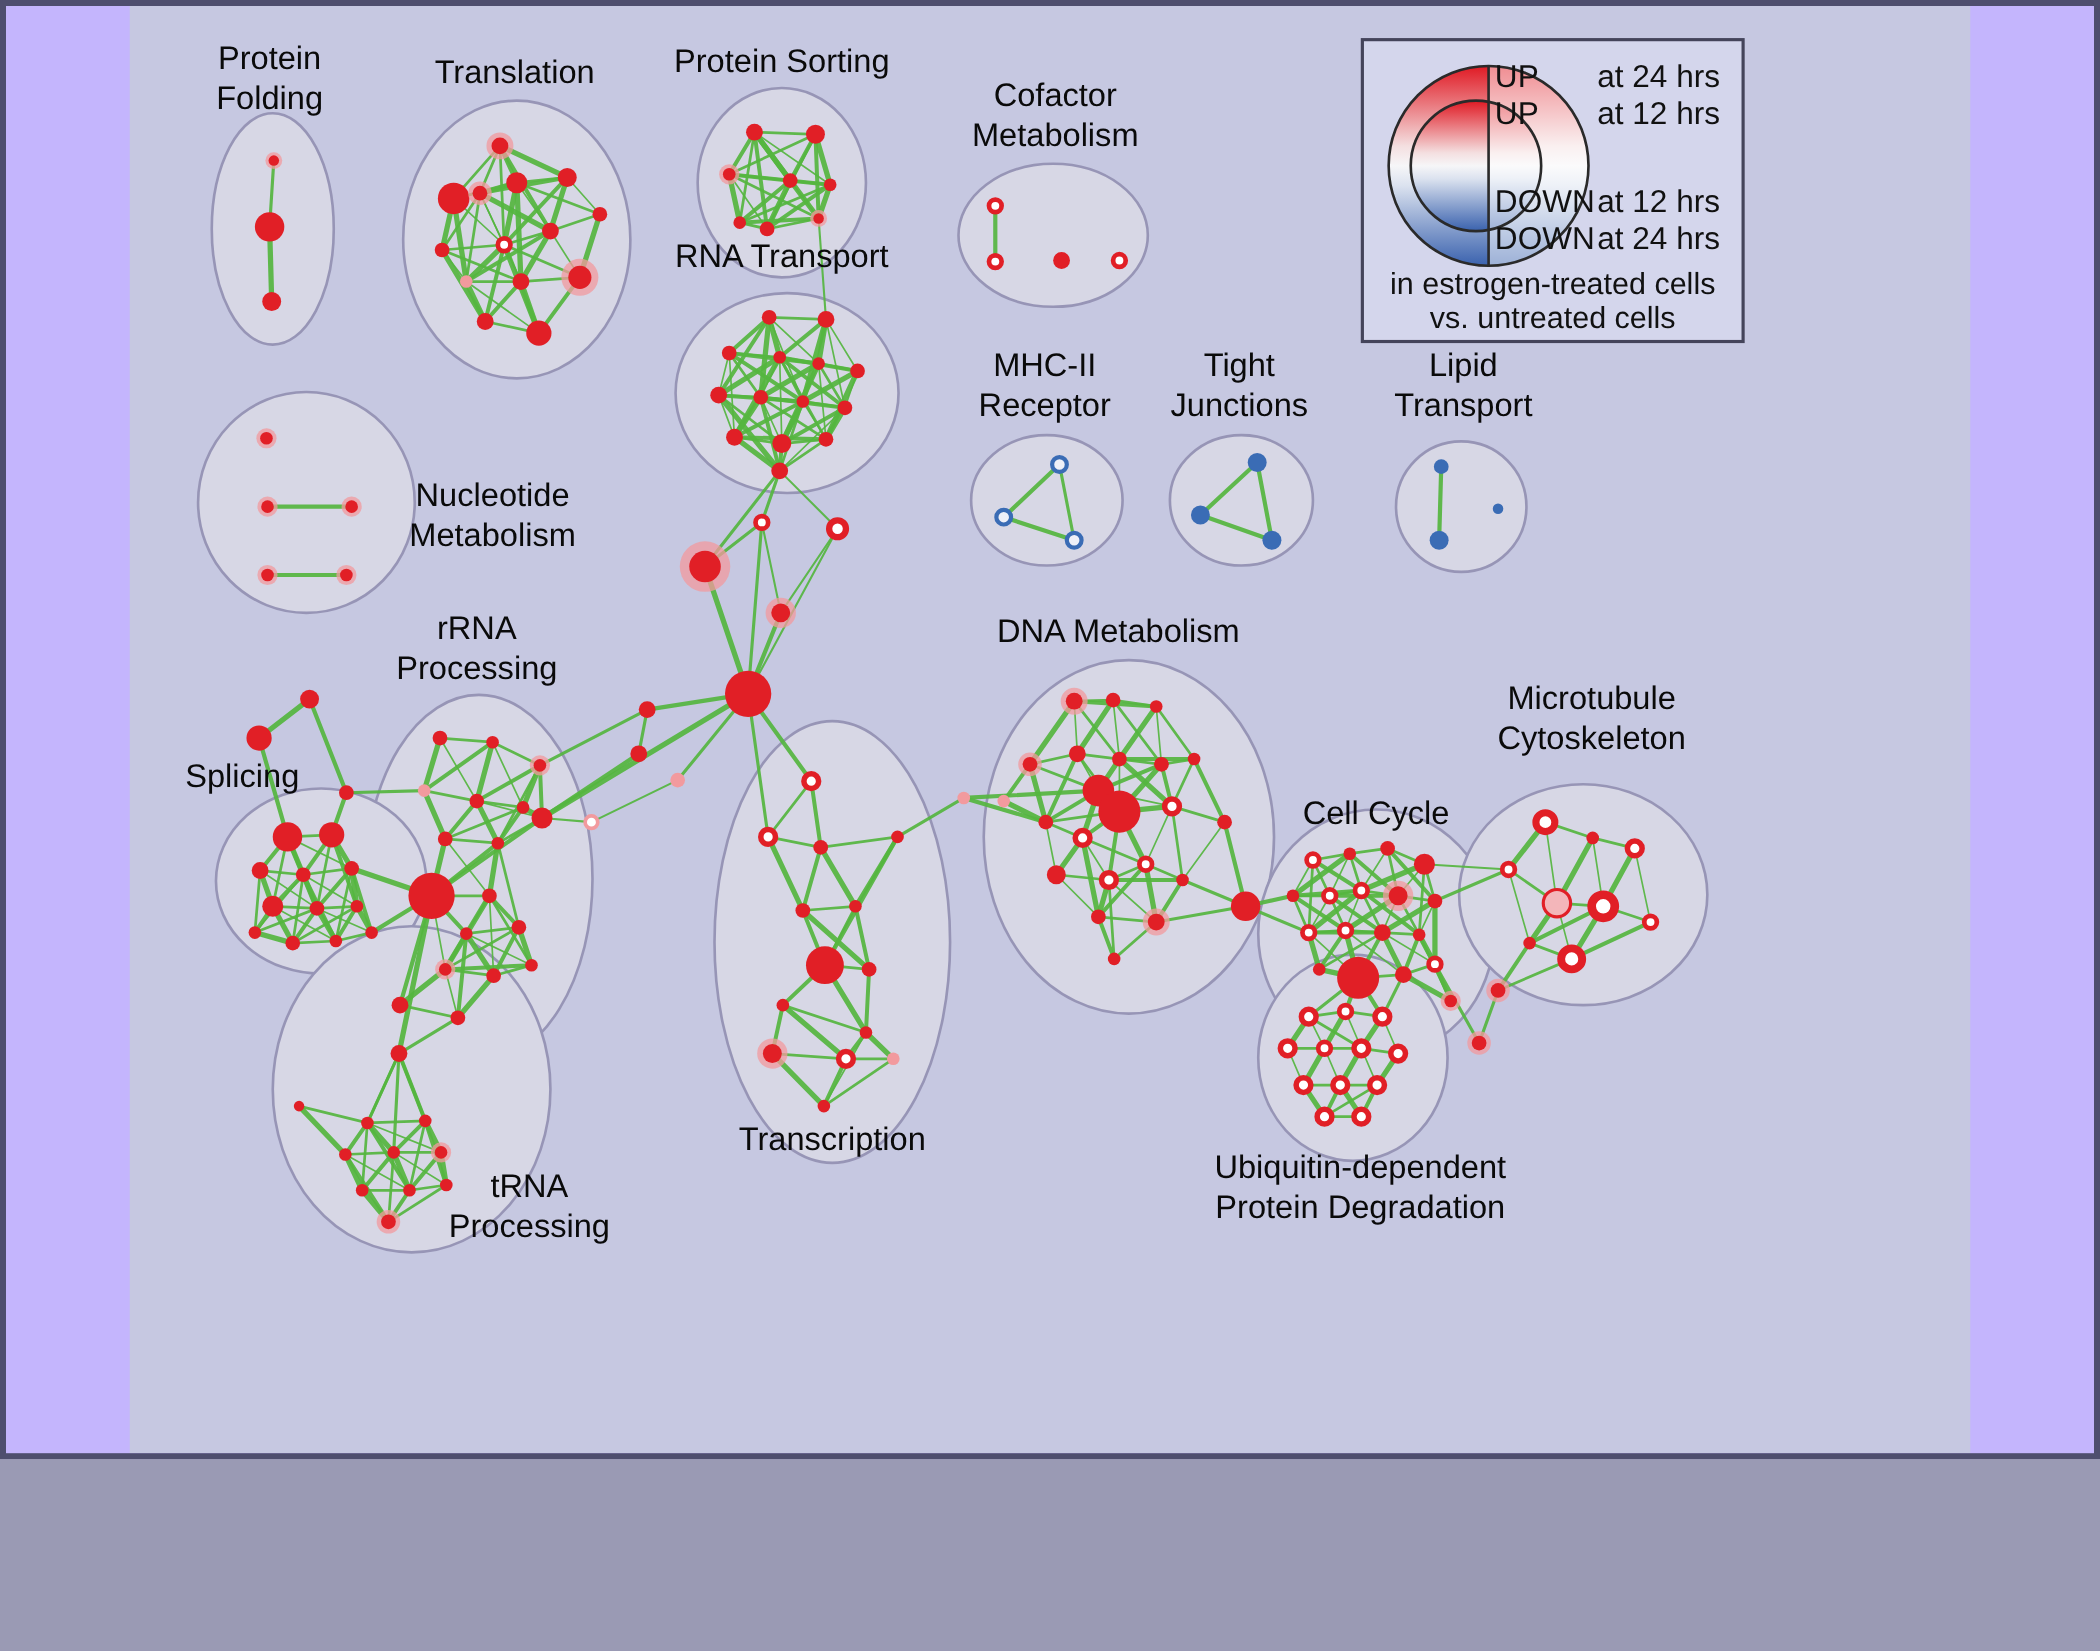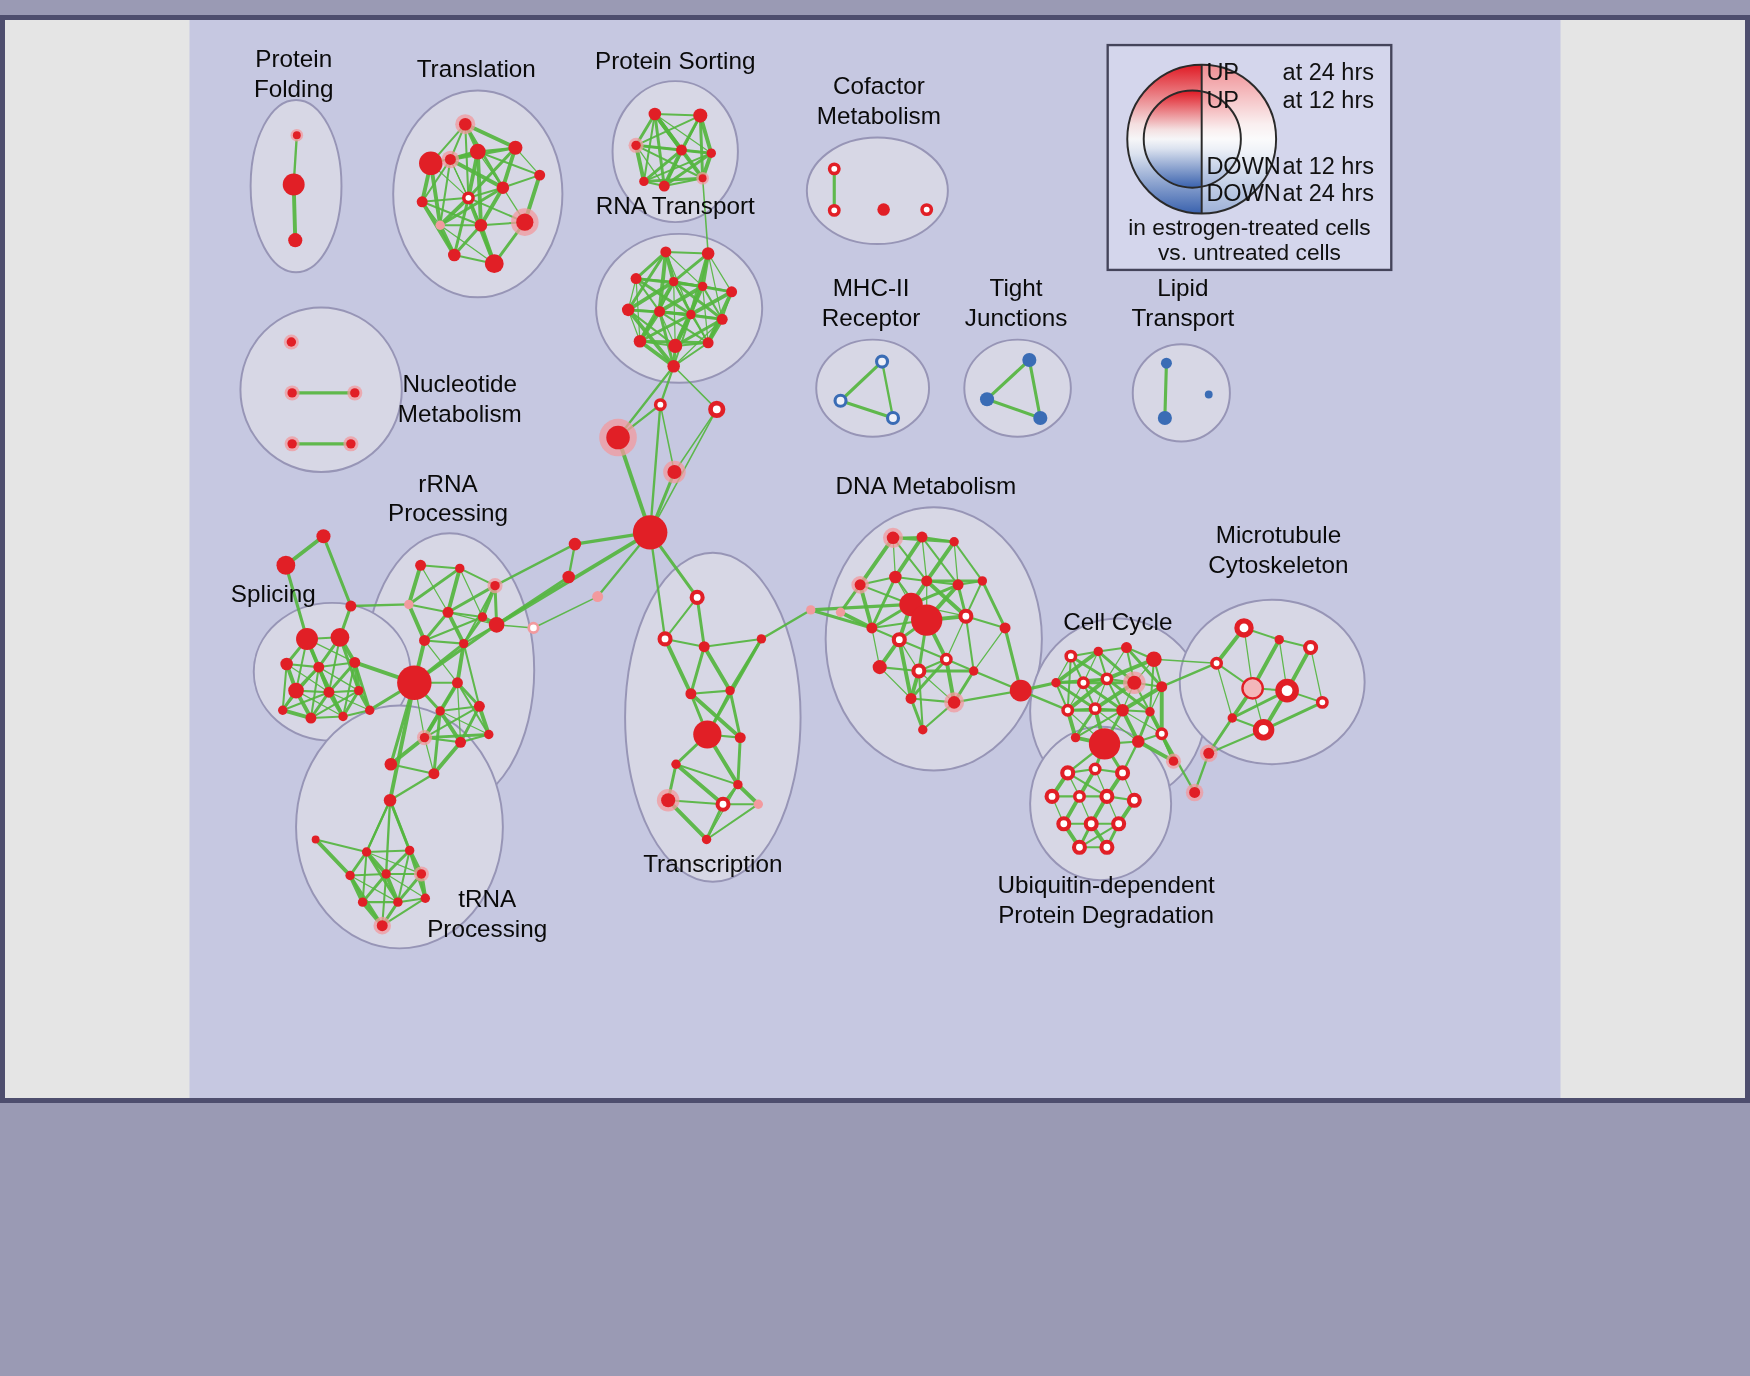--- a/index.html
+++ b/index.html
@@ -1,24 +1,23 @@
 <!DOCTYPE html>
 <html><head>
 <meta charset="utf-8">
 <style>
   html,body{margin:0;padding:0;background:#9a9ab4;}
   .page{
-    width:1750px;height:1088px;
-    background:#e5e5e5;
+    width:1750px;height:1216px;
+    background:#c4b5fd;
     border:5px solid #4e4e6e;
     box-sizing:border-box;
     position:relative;
     overflow:hidden;
     font-family:"Liberation Sans", sans-serif;
-    margin-top:15px;
   }
   svg{display:block;width:100%;height:100%;}
   text{font-family:"Liberation Sans", sans-serif;}
 </style>
 </head>
 <body>
 
 <div class="page">
   <svg id="diagram" viewBox="0 0 1750 1376" xmlns="http://www.w3.org/2000/svg">
       <rect x="0" y="0" width="1750" height="1376" fill="#c6c8e1"></rect>

